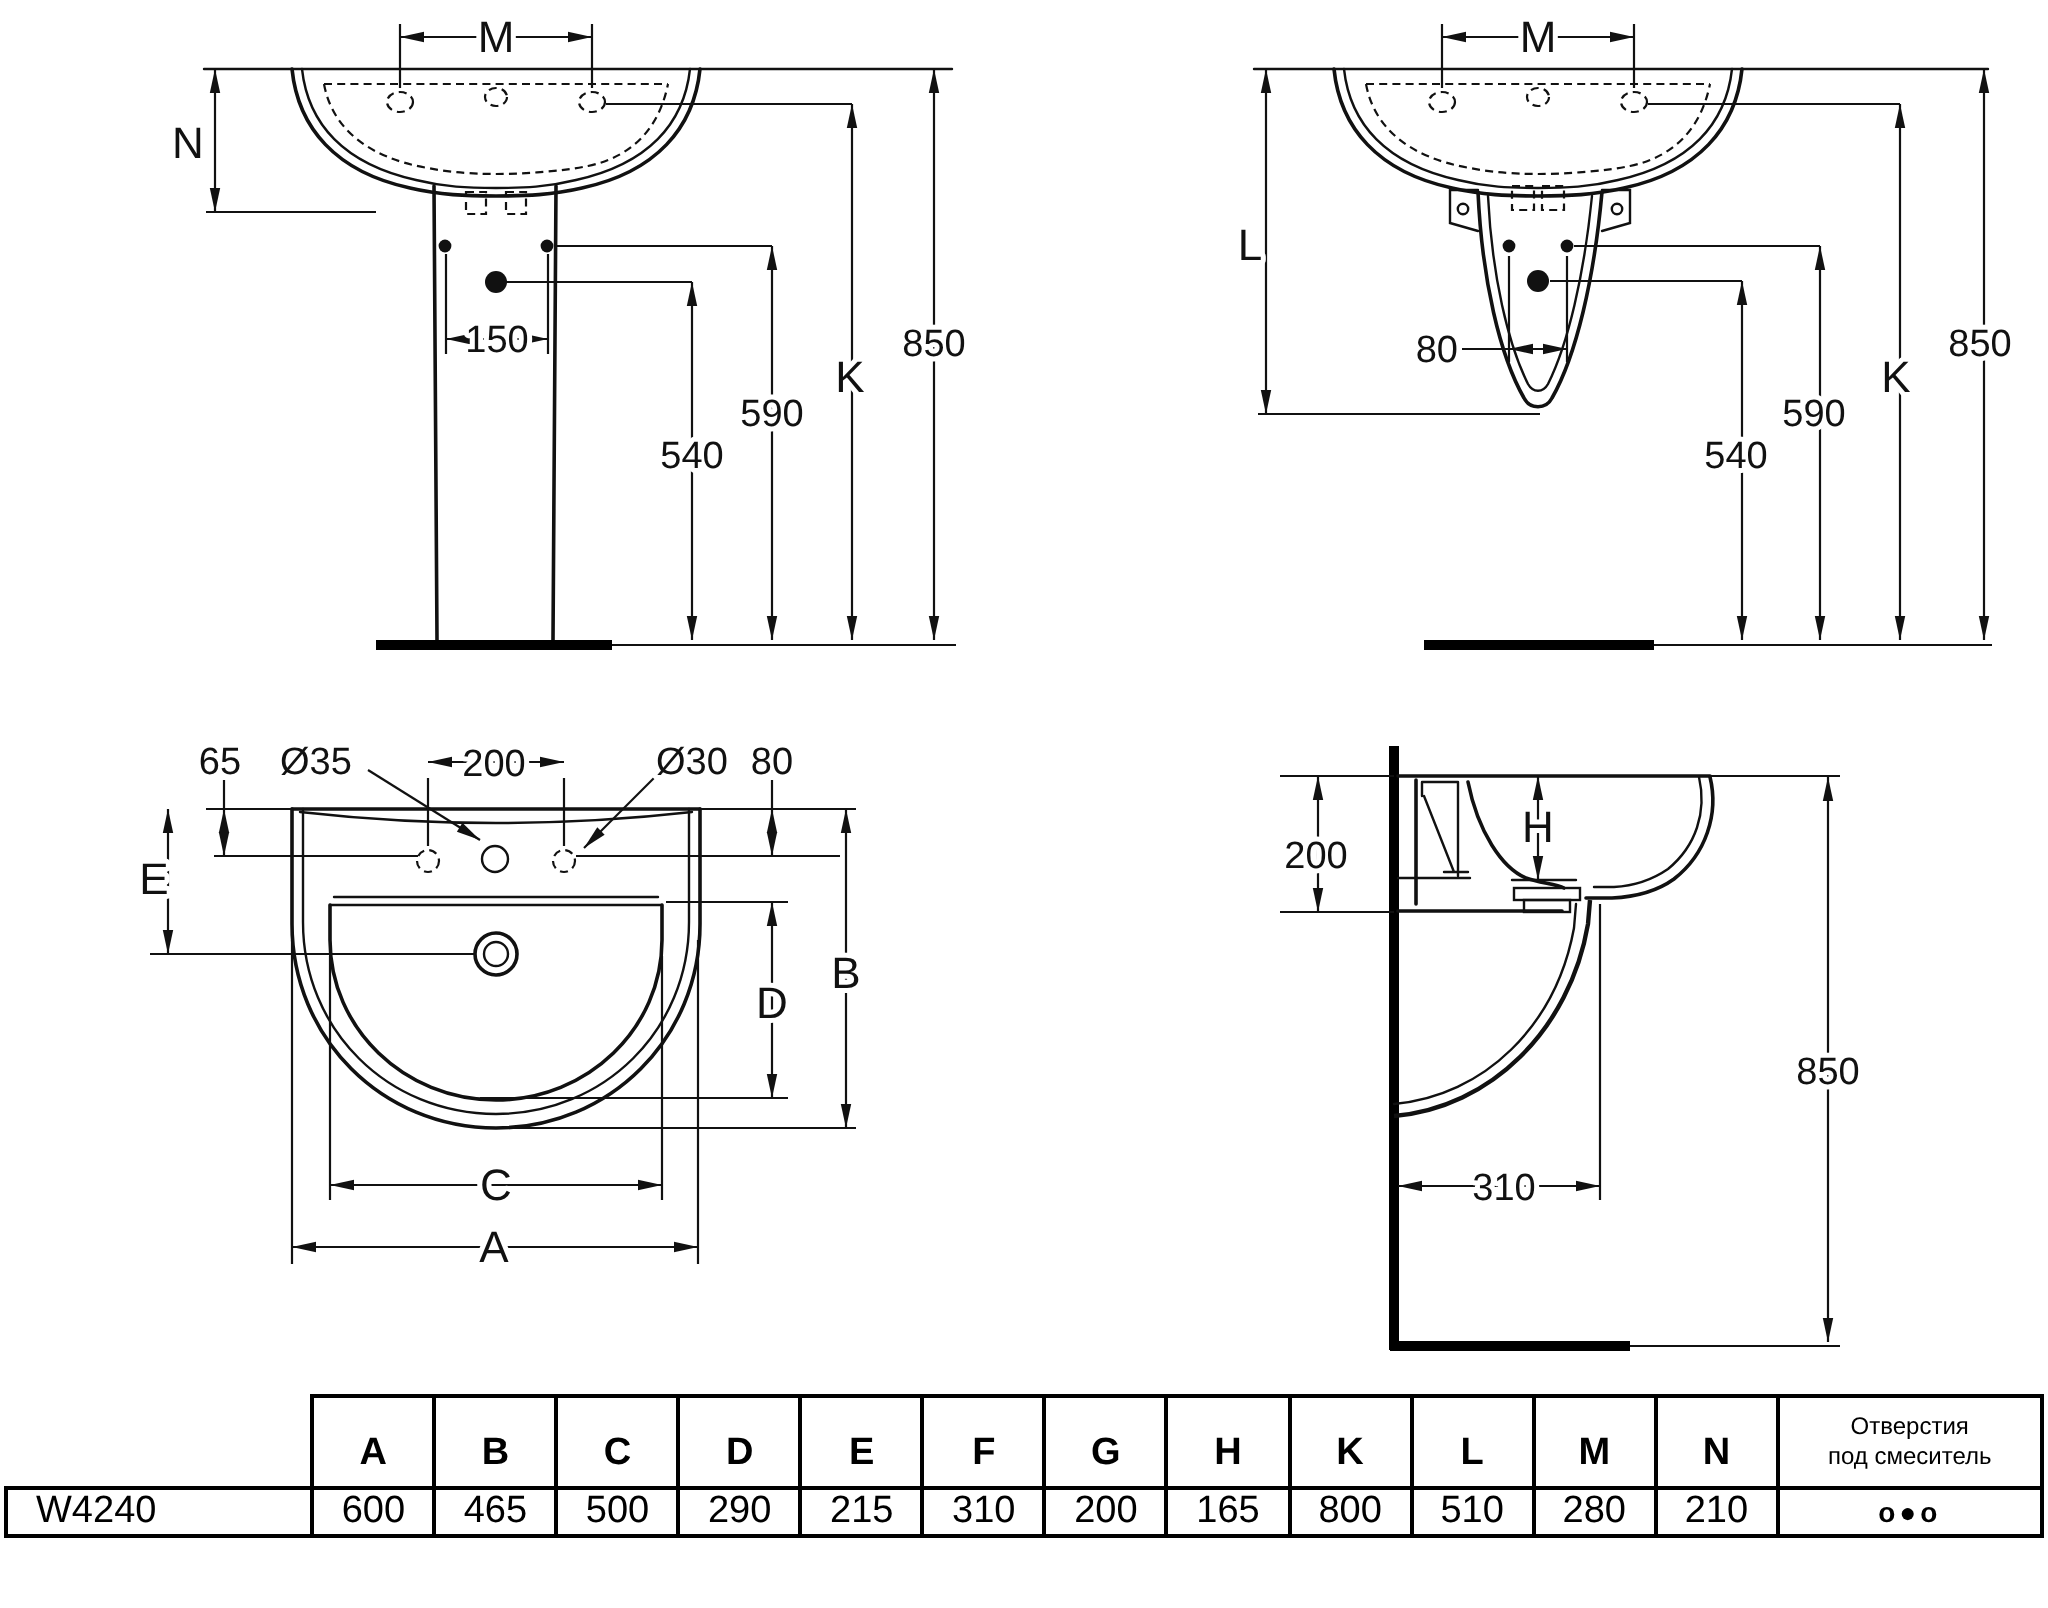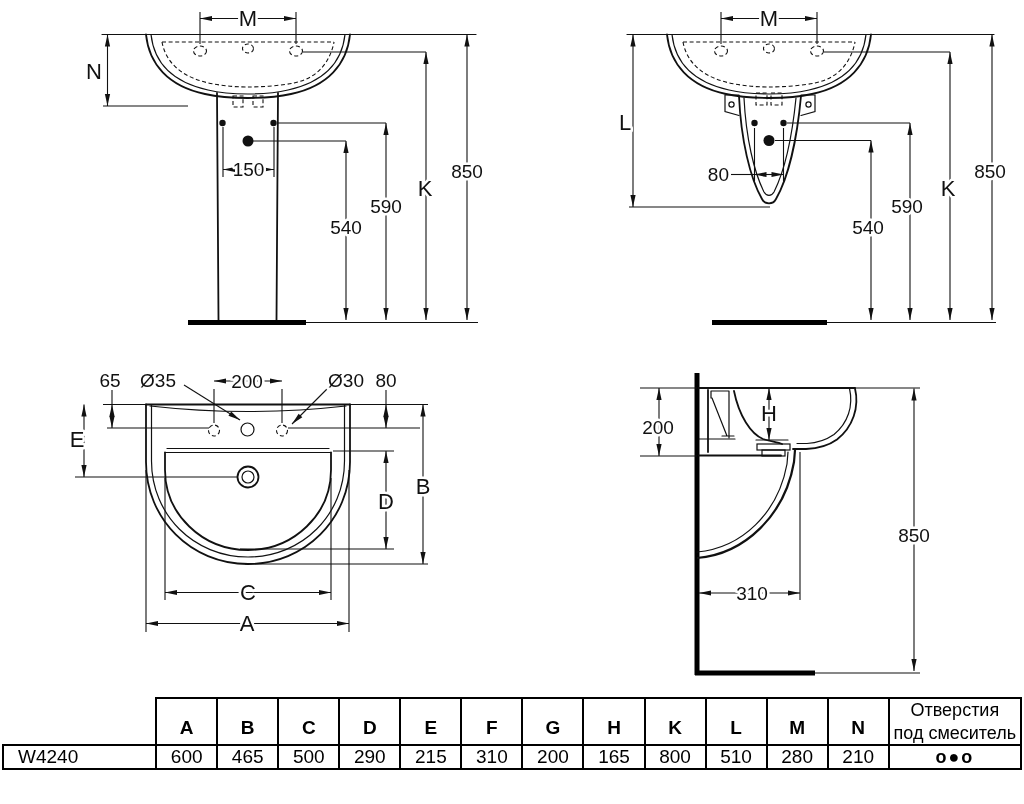--- a/index.html
+++ b/index.html
@@ -20,24 +20,24 @@
   .band{fill:none;stroke:#111;stroke-width:2.2;}
   
   #spec{position:absolute;left:2px;top:697px;width:1020px;
         border-collapse:collapse;table-layout:fixed;}
   #spec th,#spec td{border:2px solid #000;font-size:19px;color:#000;
         text-align:center;padding:0;background:#fff;}
   #spec th.blank{border:none;background:transparent;}
   #spec thead tr{height:46px;}
   #spec tbody tr{height:14px;}
   #spec th.letter{font-weight:bold;vertical-align:bottom;padding-bottom:5px;}
-  #spec th.holes-h{font-weight:normal;font-size:18px;line-height:1.25;
+  #spec th.holes-h{font-weight:normal;font-size:12px;line-height:1.25;
         vertical-align:middle;text-align:center;}
   #spec td.model{text-align:left;padding-left:14px;}
-  #spec td.holes{font-size:18px;font-weight:bold;letter-spacing:2px;}
+  #spec td.holes{font-size:14px;font-weight:bold;letter-spacing:2px;}
 </style>
 </head>
 <body>
 
 <div id="stage">
 <svg width="1024" height="697" viewBox="0 0 1024 697">
   <defs>
     <marker id="ae" markerUnits="userSpaceOnUse" markerWidth="14" markerHeight="8" refX="12.5" refY="4" orient="auto">
       <path d="M12.5,4 L0.5,1.4 L0.5,6.6 Z" fill="#111"></path>
     </marker>

